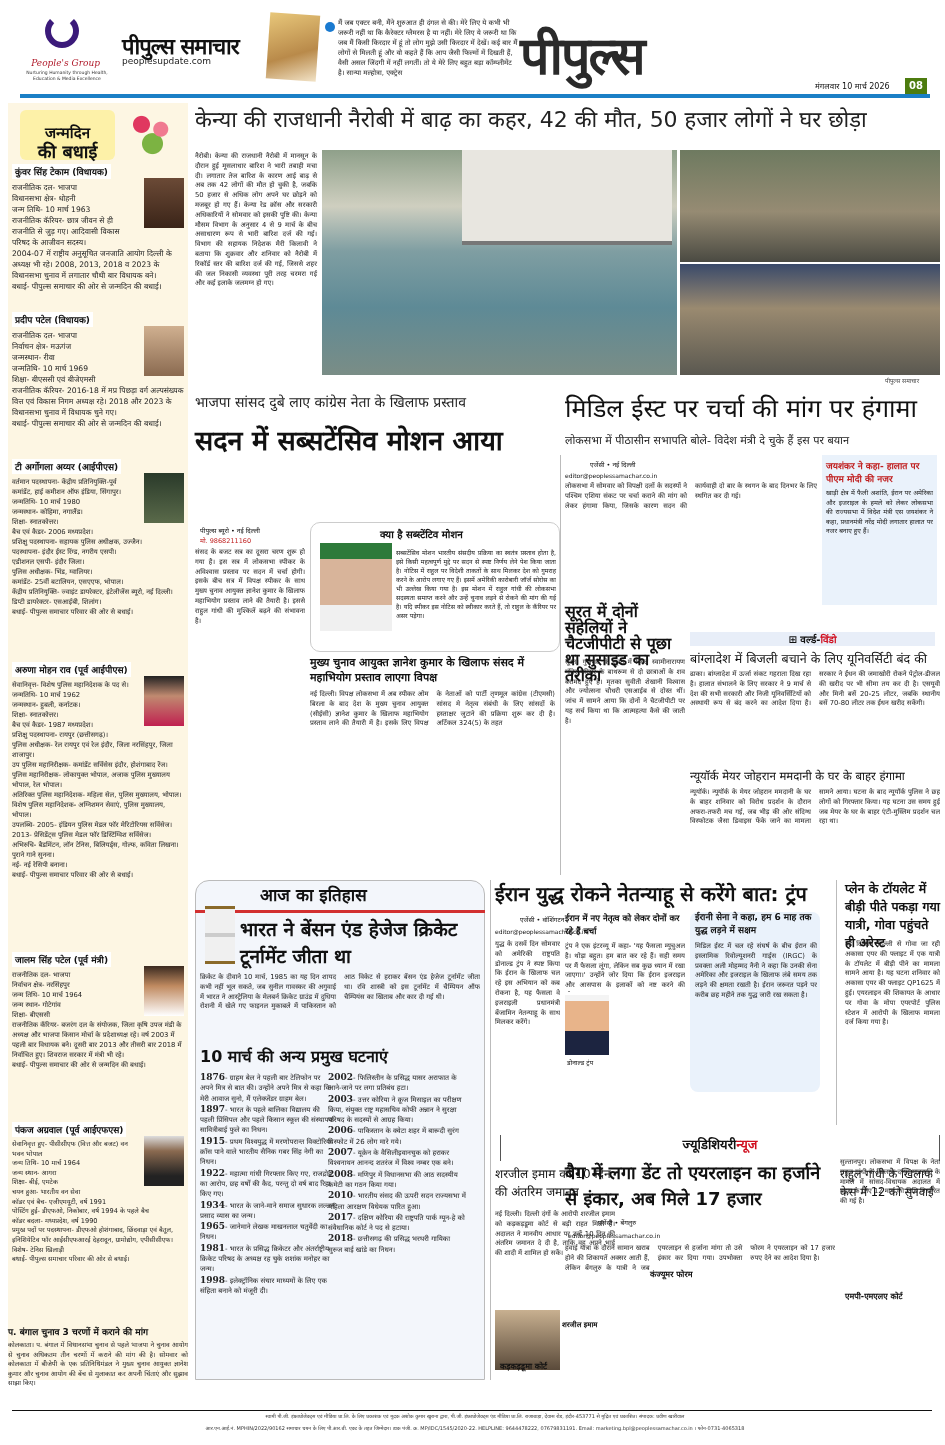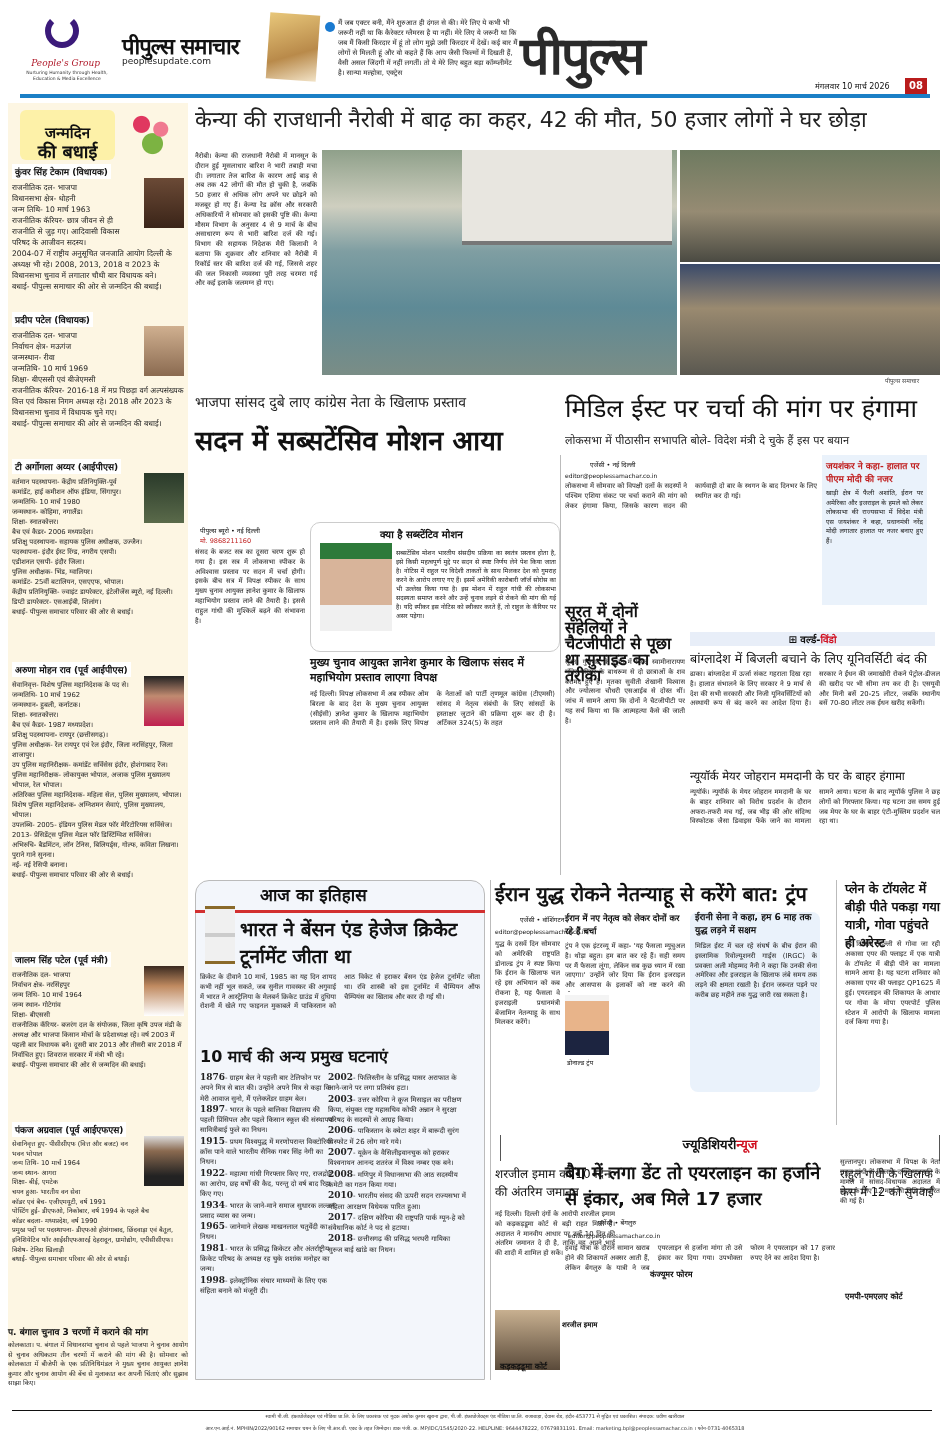--- a/index.html
+++ b/index.html
@@ -11,21 +11,21 @@
 .logo-sub{left:22px;top:70px;width:90px;font-size:4.5px;text-align:center;color:#333;line-height:6px}
 .pm-title{left:122px;top:30px;font-size:22px;font-weight:bold;color:#111;letter-spacing:-1px}
 .pm-url{left:122px;top:56px;font-size:9px;color:#222}
 .quote-photo{left:268px;top:14px;width:50px;height:66px;background:linear-gradient(160deg,#e8c77a,#b98a4a 60%,#f2e3c7);transform:rotate(4deg)}
 .quote-bullet{left:325px;top:22px;width:10px;height:10px;border-radius:50%;background:#1a7ad0}
 .quote-text{left:338px;top:18px;width:180px;font-size:7px;line-height:10px;color:#222}
 .brand-hi{left:520px;top:18px;font-size:52px;font-weight:bold;color:#2a2a2a;letter-spacing:-2px;font-family:"DejaVu Serif",serif}
 .brand-net{left:700px;top:16px;font-size:52px;font-family:"Liberation Sans",sans-serif;color:#111;letter-spacing:-1px}
 .brand-net .red{color:#d01020}
 .date{left:815px;top:80px;font-size:8px;color:#111}
-.pagenum{left:905px;top:78px;width:22px;height:16px;background:#b91c1c;color:#fff;font-size:10px;font-weight:bold;text-align:center;line-height:16px}
+.pagenum{left:905px;top:78px;width:22px;height:16px;background:#4d7c0f;color:#fff;font-size:10px;font-weight:bold;text-align:center;line-height:16px}
 .blue-bar{left:20px;top:94px;width:910px;height:4px;background:#1a7fc6}
 
 .sidebar{left:8px;top:103px;width:180px;height:1277px;background:#fdf6e3}
 .bday-head{left:20px;top:110px;width:95px;height:50px;background:#fdf1a8;border-radius:6px}
 .bday-head span{display:block;text-align:center;font-weight:bold;color:#111}
 .bday-t1{font-size:15px;padding-top:12px}
 .bday-t2{font-size:18px;line-height:20px}
 .flowers{left:125px;top:110px;width:55px;height:48px;background:radial-gradient(circle at 30% 30%,#e03860 0 8px,transparent 9px),radial-gradient(circle at 65% 40%,#f07a90 0 7px,transparent 8px),radial-gradient(circle at 50% 70%,#7cb342 0 10px,transparent 11px),#fdf6e3}
 .person{position:absolute;left:12px;width:172px}
 .person .pname{font-size:9px;font-weight:bold;background:#fff;display:inline-block;padding:1px 3px;margin-bottom:3px}
@@ -45,21 +45,21 @@
 .big-head1{left:195px;top:422px;font-size:27px;font-weight:bold;color:#111;line-height:38px;width:360px}
 .byline{font-size:6.5px;color:#111}
 .col-text{font-size:6.8px;line-height:9.8px;color:#222;text-align:justify}
 .box-sub{left:310px;top:522px;width:250px;height:130px;background:#fff;border:1px solid #ccc;border-radius:10px}
 .box-sub-title{left:380px;top:527px;font-size:10px;font-weight:bold}
 .rahul-photo{left:320px;top:543px;width:72px;height:88px;background:linear-gradient(180deg,#2e7a3a 0 18%,#d8b49a 18% 70%,#f0f0f0 70%)}
 .box-sub-text{left:396px;top:548px;width:160px}
 
 .head-me{left:565px;top:390px;font-size:25px;color:#111;white-space:nowrap}
 .sub-me{left:565px;top:432px;font-size:11px;color:#222;white-space:nowrap}
-.sidebox-jai{left:822px;top:455px;width:105px;height:150px;background:#eaf2fb}
+.sidebox-jai{left:822px;top:455px;width:115px;height:150px;background:#eaf2fb}
 .sidebox-jai .t{font-size:9px;font-weight:bold;color:#c02020;padding:4px}
 
 .surat-head{left:565px;top:604px;width:120px;font-size:16px;font-weight:bold;line-height:16px}
 .world-tag{left:690px;top:632px;width:245px;height:14px;background:#e8eef8;text-align:center;font-size:10px;font-weight:bold}
 .world-tag .red{color:#d01020}
 .bd-head{left:690px;top:650px;font-size:12.5px;white-space:nowrap}
 .ny-head{left:690px;top:768px;font-size:11.5px;white-space:nowrap}
 
 .cec-head{left:310px;top:655px;width:245px;font-size:11px;font-weight:bold;line-height:15px}
 

